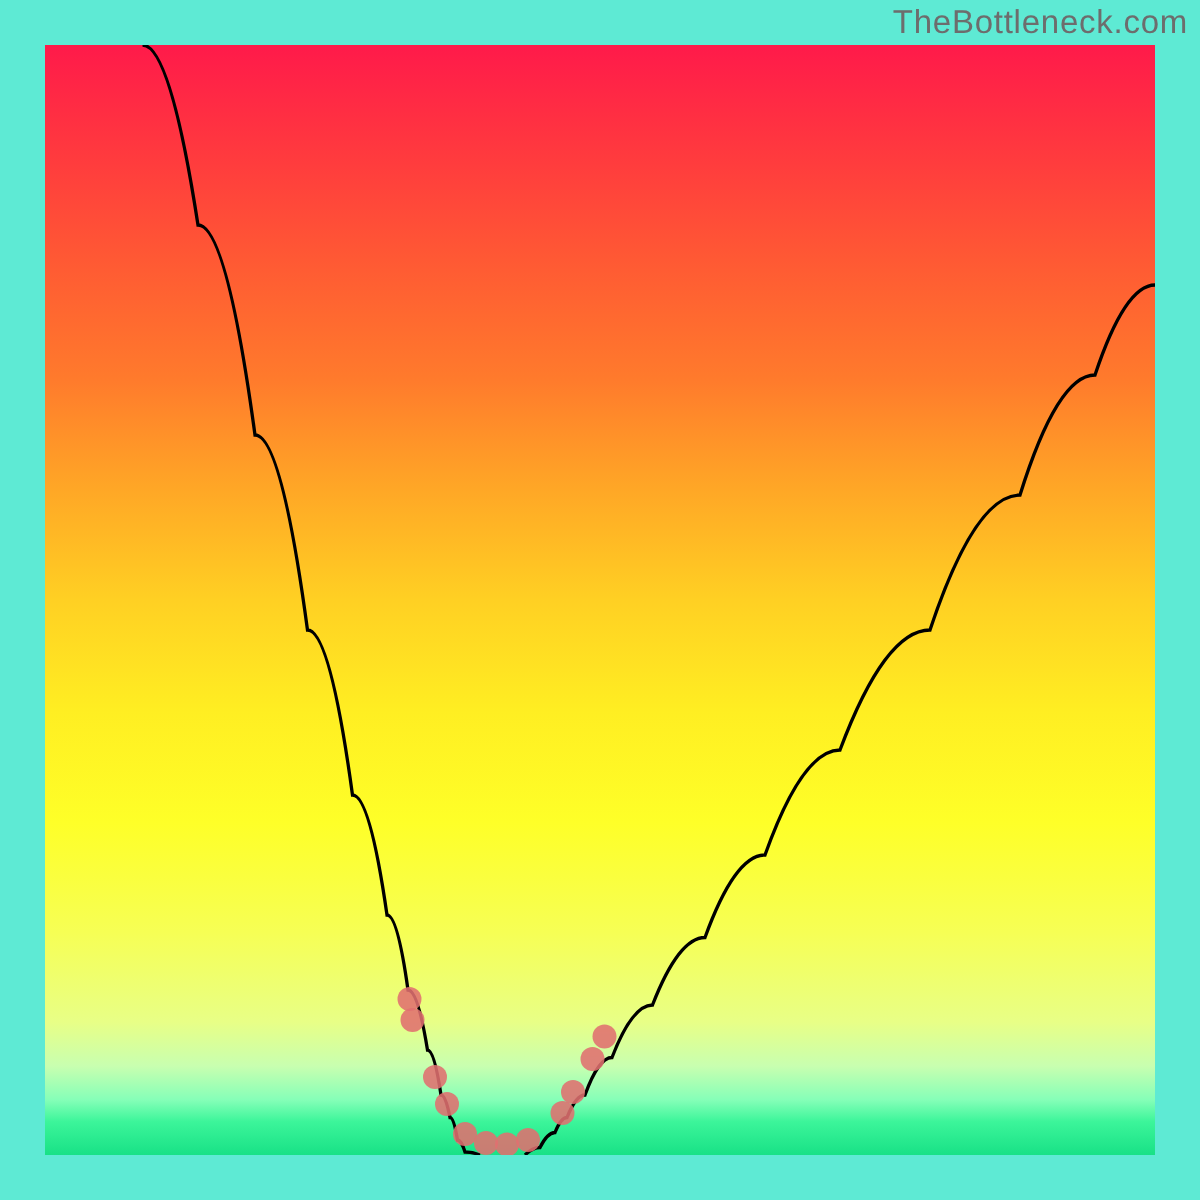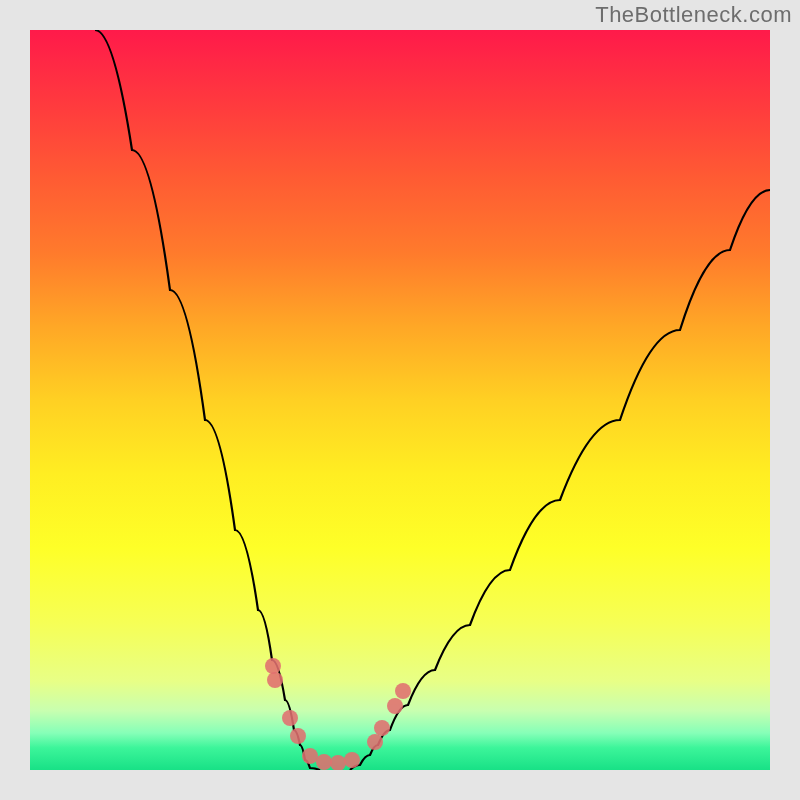--- a/index.html
+++ b/index.html
@@ -7,21 +7,21 @@
     padding: 0;
     width: 800px;
     height: 800px;
     overflow: hidden;
     background: #000;
   }
   .frame {
     position: relative;
     width: 800px;
     height: 800px;
-    background: #e5e5e5;
+    background: #5eead4;
   }
   .plot {
     position: absolute;
     left: 30px;
     top: 30px;
     width: 740px;
     height: 740px;
     
     background: linear-gradient(to bottom,
       #ff1a4a 0%,

